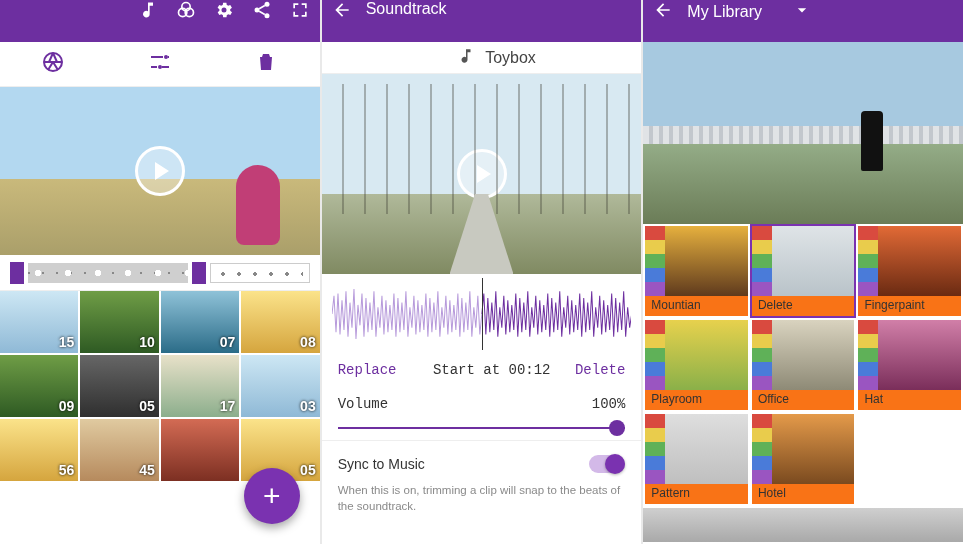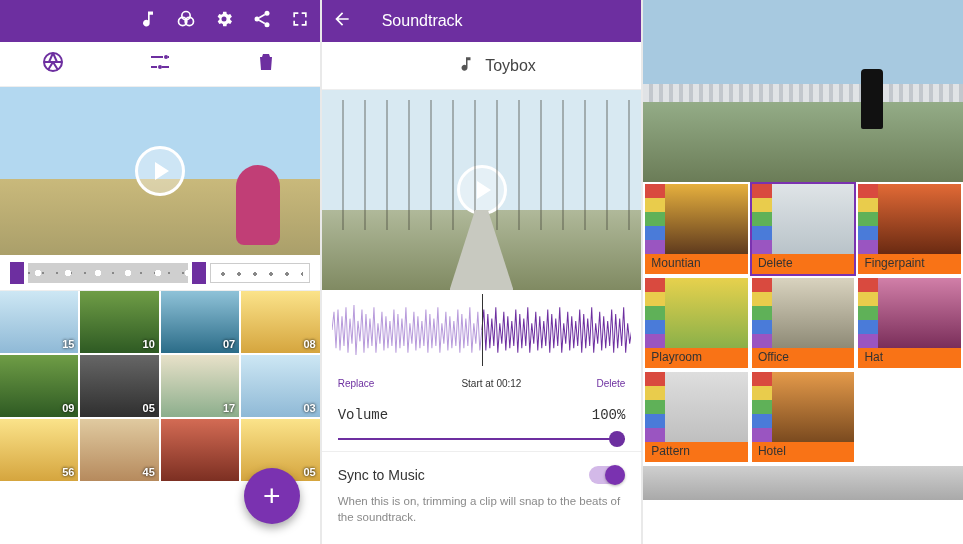--- a/index.html
+++ b/index.html
@@ -18,24 +18,24 @@
     display: flex;
     flex-direction: column;
     height: 544px;
     position: relative;
     overflow: hidden;
   }
   .appbar {
     background: #6d2fa0;
     height: 42px;
     display: flex;
-    align-items: center;
+    align-items: flex-start;
     padding: 0 10px;
     color: #fff;
-    gap: 30px;
+    gap: 14px;
   }
   .appbar .title { font-size: 16px; font-weight: 400; flex: 1; }
   .appbar svg { width: 20px; height: 20px; fill: #fff; }
   .appbar .ib { cursor: pointer; }
   .appbar-right { display: flex; gap: 18px; margin-left: auto; }
   .appbar-right-only { justify-content: flex-end; }
 
   
   .subbar {
     height: 45px;
@@ -64,49 +64,49 @@
   .play-btn .tri { width:0;height:0;border-left:14px solid #fff;border-top:9px solid transparent;border-bottom:9px solid transparent;margin-left:4px;}
   .timeline-row { height: 36px; display:flex; align-items:center; padding: 0 10px; gap:4px; border-bottom:1px solid #eee;}
   .tl-handle { width:14px; height:22px; background:#6d2fa0; }
   .tl-body { flex:1; height:20px; background:#cfcfcf; position:relative; overflow:hidden;}
   .tl-body::before { content:""; position:absolute; left:0; right:0; top:9px; height:2px; background:repeating-linear-gradient(90deg,#888 0 2px, transparent 2px 14px);}
   .tl-dots { position:absolute; left:0; right:0; top:5px; height:10px; background:repeating-radial-gradient(circle at 10px 5px, #fff 0 3px, transparent 3px 100%); background-size: 30px 10px;}
   .tl-right { width:100px; height:20px; background:#fff; border:1px solid #ccc; position:relative;}
   .tl-right::before { content:""; position:absolute; left:6px; right:6px; top:8px; height:4px; background:repeating-radial-gradient(circle at 6px 2px, #888 0 2px, transparent 2px 100%); background-size: 16px 4px;}
   .grid4 { flex:1; display:grid; grid-template-columns:repeat(4,1fr); grid-auto-rows:62px; gap:2px; overflow:hidden;}
   .thumb { position:relative; overflow:hidden; }
-  .thumb .dur { position:absolute; right:4px; bottom:3px; color:#fff; font-size:11px; text-shadow:0 0 3px #000; font-weight:600;}
+  .thumb .dur { position:absolute; right:4px; bottom:3px; color:#fff; font-size:14px; text-shadow:0 0 3px #000; font-weight:600;}
   .thumb.sky { background:linear-gradient(#cde7f4,#8fb9d6);}
   .thumb.green { background:linear-gradient(#6f9d46,#2e5a23);}
   .thumb.water { background:linear-gradient(#8fc2d8,#2b6c88);}
   .thumb.food { background:linear-gradient(#fbe38a,#d5a53e);}
   .thumb.dark { background:linear-gradient(#666,#2f2f2f);}
   .thumb.mix { background:linear-gradient(#e8e1c9,#8cae8c);text-align:center;}
   .thumb.red { background:linear-gradient(#d36b54,#7c2f22);}
   .thumb.carousel { background:linear-gradient(#e0caa0,#b68a5d);}
   .fab {
     position:absolute; right:20px; bottom:20px;
     width:56px; height:56px; border-radius:50%;
     background:#7a32b0; color:#fff;
     display:flex;align-items:center;justify-content:center;
     font-size:30px; font-weight:300;
     box-shadow:0 4px 10px rgba(0,0,0,.35);
     cursor:pointer;
   }
 
   
-  .trackbar { height:48px; display:flex;align-items:center;justify-content:center;gap:10px;border-bottom:1px solid #eee;color:#444;padding-left:30px;}
+  .trackbar { height:32px; display:flex;align-items:center;justify-content:center;gap:10px;border-bottom:1px solid #eee;color:#444;padding-left:30px;}
   .trackbar svg { width:18px;height:18px;fill:#555;}
   .hero2 { height:200px; background:linear-gradient(#d8e9f2 0%, #d8e9f2 60%, #b0b99a 60%, #808a62 100%); position:relative; display:flex;align-items:center;justify-content:center;}
   .palms { position:absolute; left:0; right:0; top:10px; bottom:60px; background:repeating-linear-gradient(90deg, transparent 0 20px, rgba(60,60,50,.35) 20px 22px);}
   .path { position:absolute; left:40%; right:40%; top:60%; bottom:0; background:#c8c9c0; clip-path:polygon(40% 0,60% 0,100% 100%,0 100%);}
   .wave-area { height:80px; padding:6px 10px; position:relative;}
   .wave-svg { width:100%; height:100%; }
   .wave-cursor { position:absolute; top:4px; bottom:4px; left:50%; width:1px; background:#333;}
-  .action-row { display:flex; align-items:center; justify-content:space-between; padding:8px 16px; font-size:10px;}
+  .action-row { display:flex; align-items:center; justify-content:space-between; padding:8px 16px; font-size:14px;font-family:Liberation Mono, monospace;}
   .action-row .link { color:#6d2fa0; cursor:pointer;}
   .action-row .center { color:#333;margin-left:12px; }
   .vol-row { padding:10px 16px 2px;font-family:Liberation Mono, monospace; }
   .vol-head { display:flex; justify-content:space-between; font-size:14px; color:#333; margin-bottom:6px;}
   .slider { position:relative; height:20px;}
   .slider-track { position:absolute; left:0; right:0; top:9px; height:2px; background:#6d2fa0;}
   .slider-knob { position:absolute; right:0; top:2px; width:16px; height:16px; border-radius:50%; background:#6d2fa0;}
   .sync-row { padding:14px 16px 6px; display:flex; justify-content:space-between; align-items:center; font-size:14px; color:#333; border-top:1px solid #eee;}
   .switch { width:36px; height:18px; border-radius:10px; background:#d3b9e8; position:relative; cursor:pointer;}
   .switch::after { content:""; position:absolute; right:0; top:-1px; width:20px; height:20px; border-radius:50%; background:#7a32b0; box-shadow:0 1px 3px rgba(0,0,0,.3);}
@@ -281,20 +281,31 @@
     </div>
   </div>
   <div class="sync-row">
     <span>Sync to Music</span>
     <div class="switch"></div>
   </div>
   <div class="hint">When this is on, trimming a clip will snap to the beats of the soundtrack.</div>
 </div>
 
 <div class="panel">
+  <div class="appbar">
+    <span class="ib"><svg viewBox="0 0 24 24">
+          <path d="M20 11H7.8l5.6-5.6L12 4l-8 8 8 8 1.4-1.4L7.8 13H20z"></path>
+        </svg></span>
+    <div class="dd-title">
+      <span class="title">My Library</span>
+      <span><svg viewBox="0 0 24 24" width="12" height="12">
+            <path d="M7 10l5 5 5-5z"></path>
+          </svg></span>
+    </div>
+  </div>
   <div class="hero3">
     <div class="skyline"></div>
     <div class="standing"></div>
   </div>
   <div class="lib-grid" id="lib-grid">
       <div class="lib-item">
         <div class="lib-thumb">
           <div class="swatch">
             <div class="sw r"></div>
             <div class="sw y"></div>

